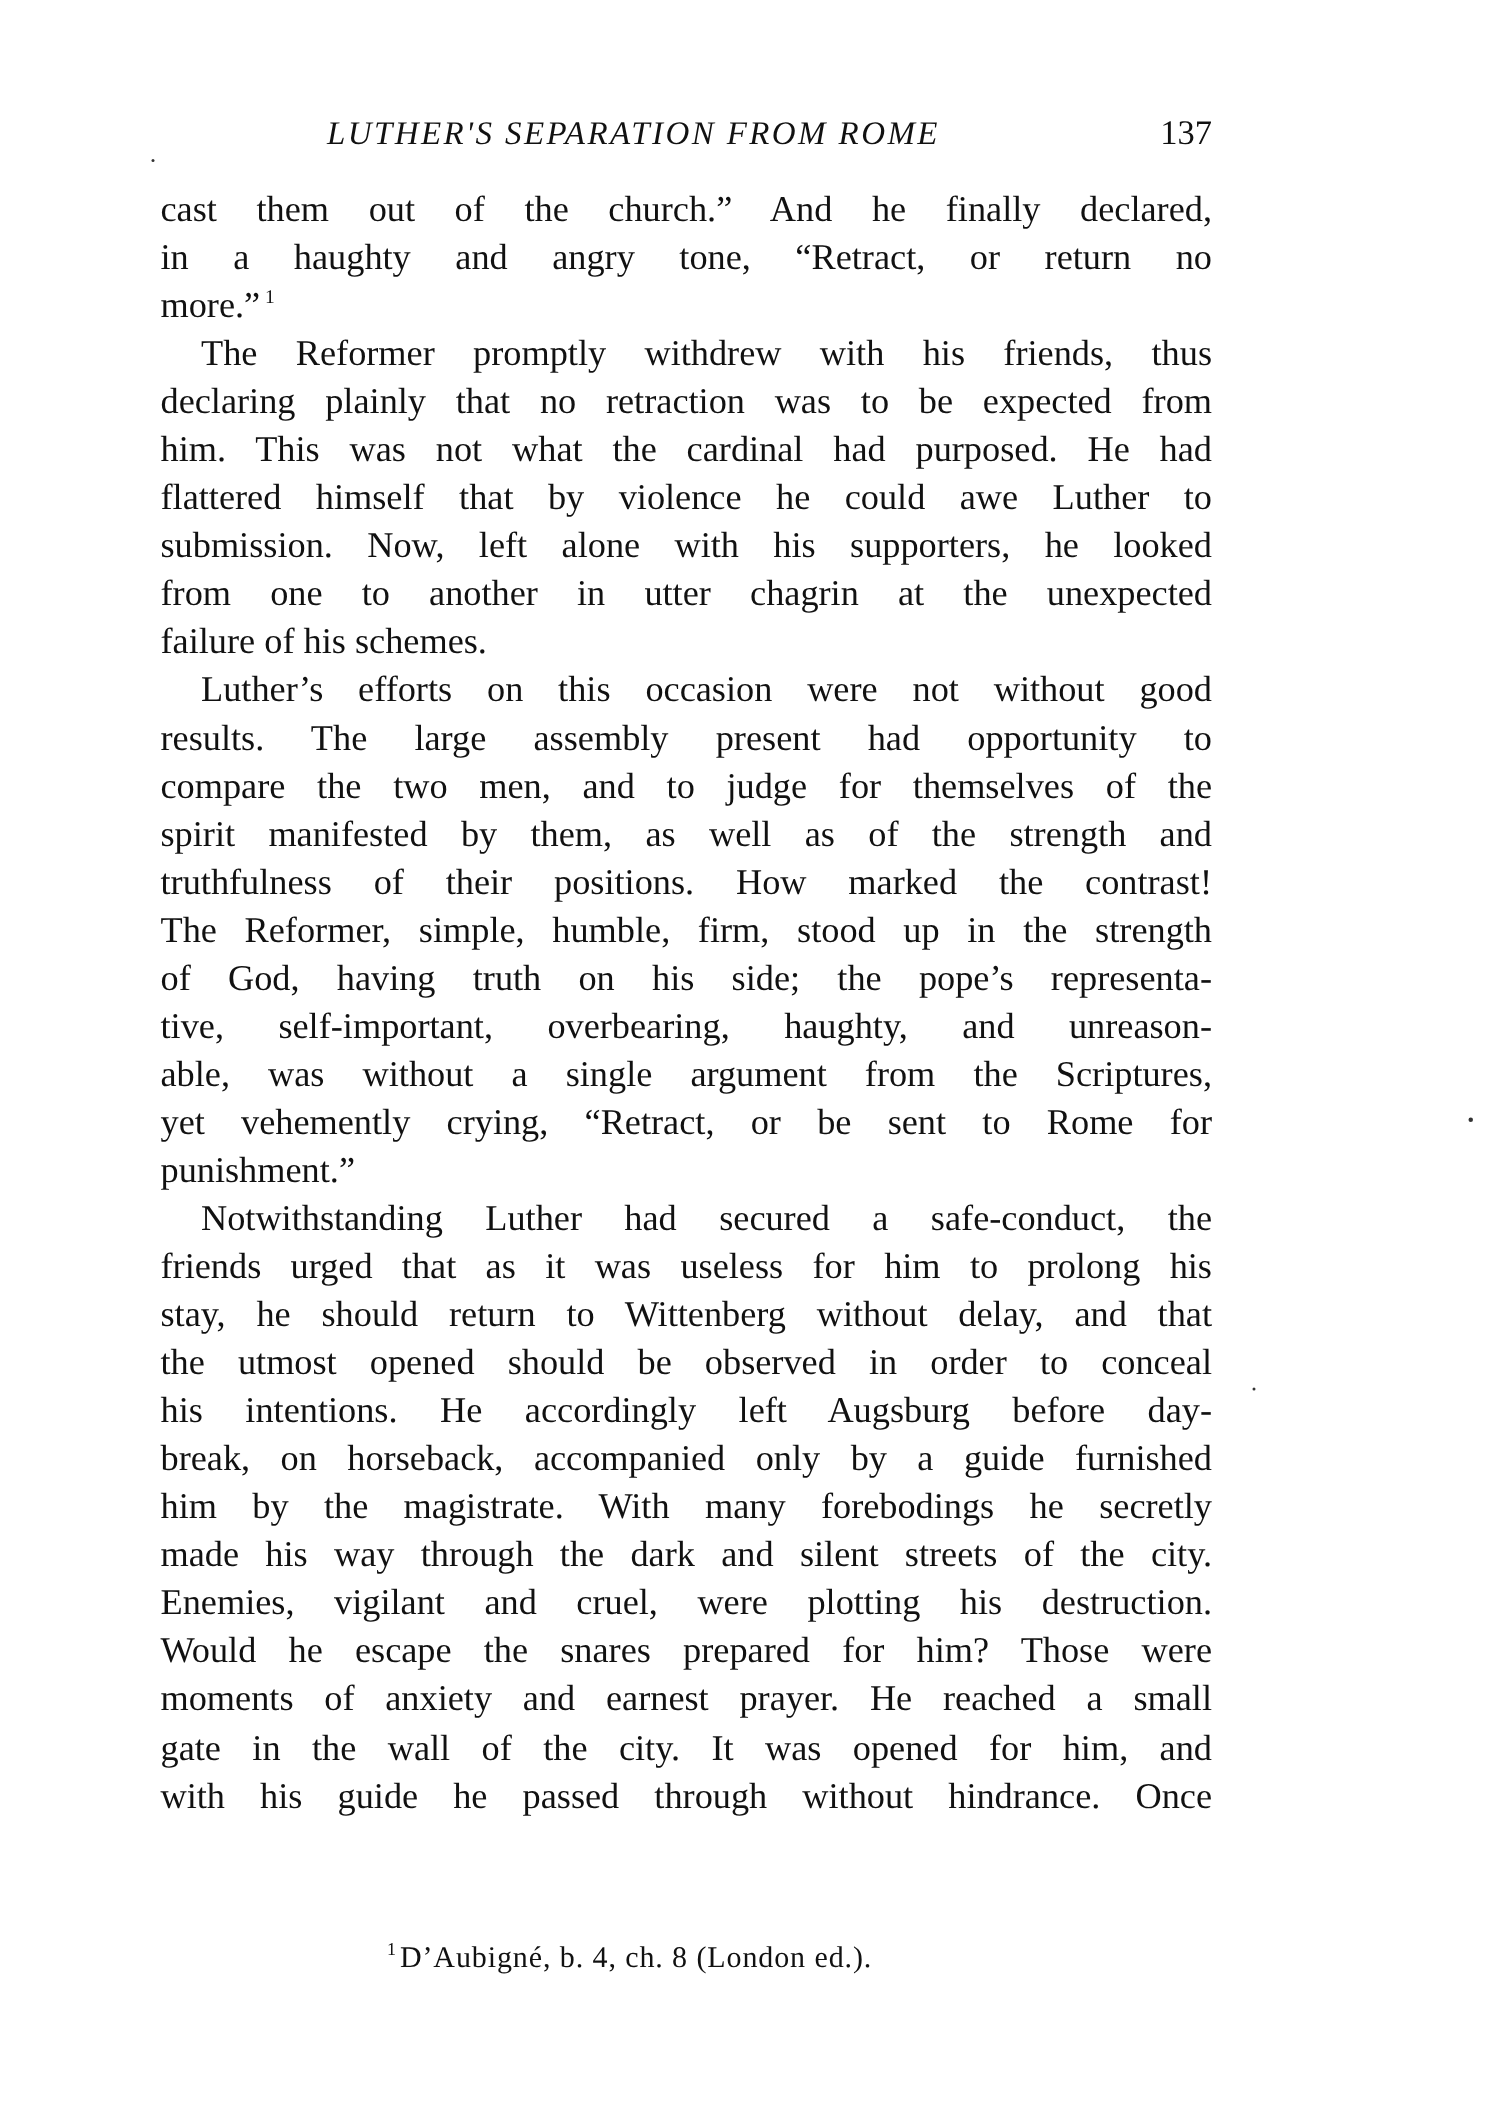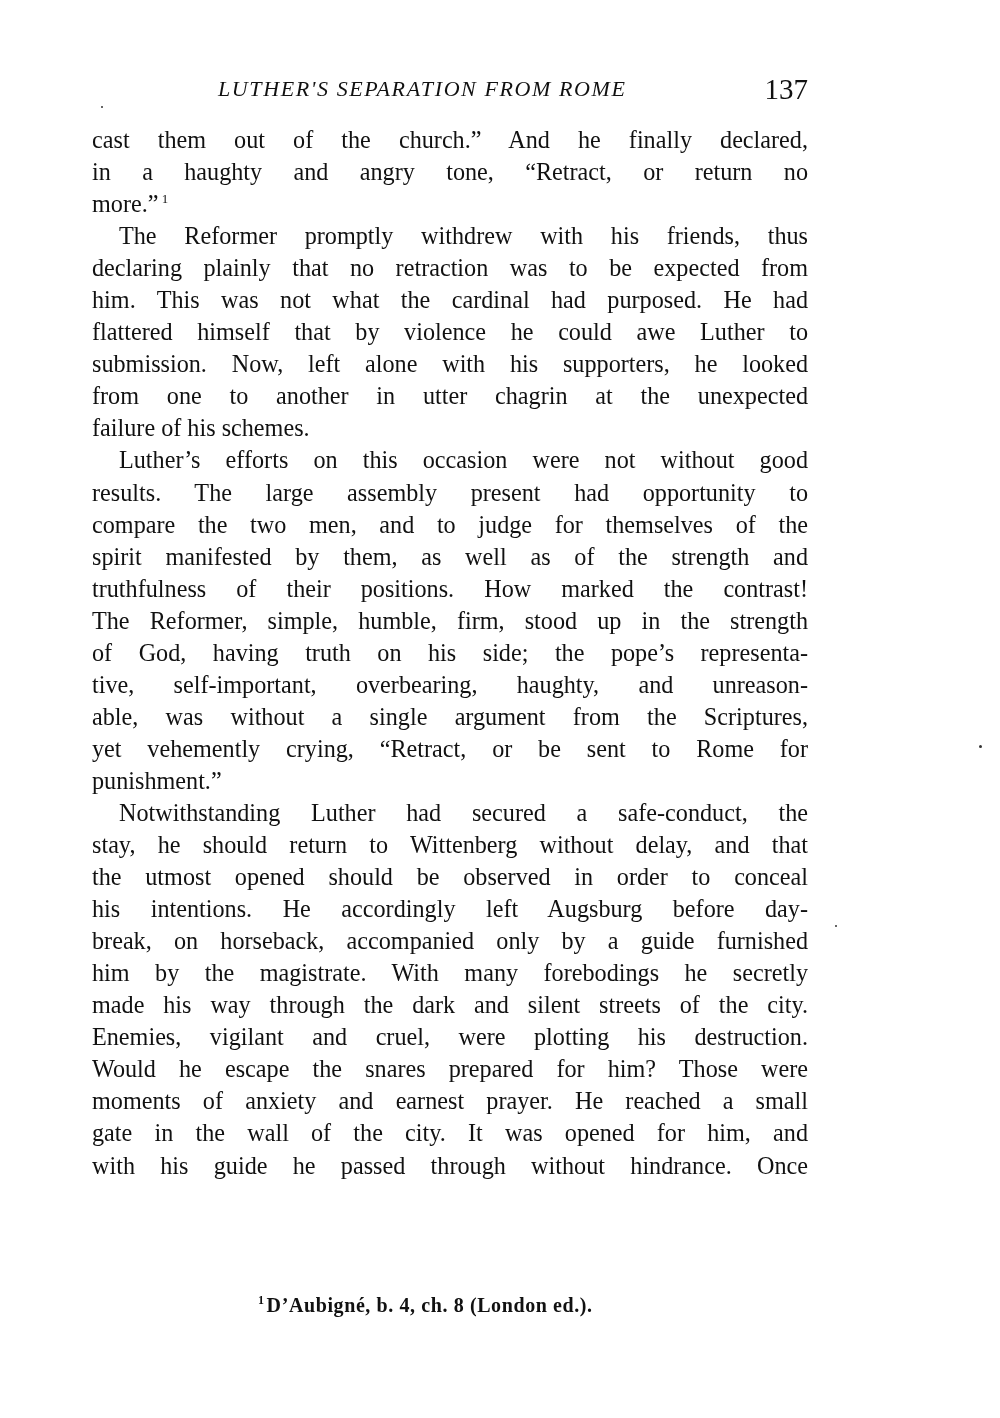--- a/index.html
+++ b/index.html
@@ -35,37 +35,38 @@
     font-style: italic;
     font-size: 22px;
     letter-spacing: 1.6px;
     line-height: 34px;
     white-space: nowrap;
   }
   .page-number {
     position: absolute;
     right: 0;
     top: 0;
-    font-size: 29px;
+    font-size: 23px;
     line-height: 34px;
   }
   .body-text {
     position: absolute;
     left: 92px;
     top: 124px;
     width: 716px;
     font-size: 24.2px;
     line-height: 32.06px;
   }
   .line {
     display: block;
     height: 32.06px;
     white-space: nowrap;
     text-align: justify;
     text-align-last: justify;
+    margin-left: 15px;
   }
   .line.last {
     text-align: center;
     text-align-last: left;
   }
   .line.indent {
     padding-left: 27px;
   }
   .sup {
     font-size: 13px;
@@ -73,21 +74,20 @@
     line-height: 0;
   }
   .footnote {
     position: absolute;
     top: 1291px;
     left: 258px;
     font-size: 20px;
     line-height: 28px;
     white-space: nowrap;
     letter-spacing: 0.6px;
-    font-weight: bold;
   }
   .footnote .fn-mark {
     font-size: 12px;
     vertical-align: 8px;
     line-height: 0;
     margin-right: 2px;
   }
   .speck {
     position: absolute;
     background: #333;
@@ -127,20 +127,21 @@
         <span class="line">truthfulness of their positions.  How marked the contrast!</span>
         <span class="line">The Reformer, simple, humble, firm, stood up in the strength</span>
         <span class="line">of God, having truth on his side; the pope’s representa-</span>
         <span class="line">tive, self-important, overbearing, haughty, and unreason-</span>
         <span class="line">able, was without a single argument from the Scriptures,</span>
         <span class="line">yet vehemently crying, “Retract, or be sent to Rome for</span>
         <span class="line last">punishment.”</span>
       </div>
       <div>
         <span class="line indent">Notwithstanding Luther had secured a safe-conduct, the</span>
+        <span class="line">friends urged that as it was useless for him to prolong his</span>
         <span class="line">stay, he should return to Wittenberg without delay, and that</span>
         <span class="line">the utmost opened should be observed in order to conceal</span>
         <span class="line">his intentions.  He accordingly left Augsburg before day-</span>
         <span class="line">break, on horseback, accompanied only by a guide furnished</span>
         <span class="line">him by the magistrate.  With many forebodings he secretly</span>
         <span class="line">made his way through the dark and silent streets of the city.</span>
         <span class="line">Enemies, vigilant and cruel, were plotting his destruction.</span>
         <span class="line">Would he escape the snares prepared for him?  Those were</span>
         <span class="line">moments of anxiety and earnest prayer.  He reached a small</span>
         <span class="line">gate in the wall of the city.  It was opened for him, and</span>

